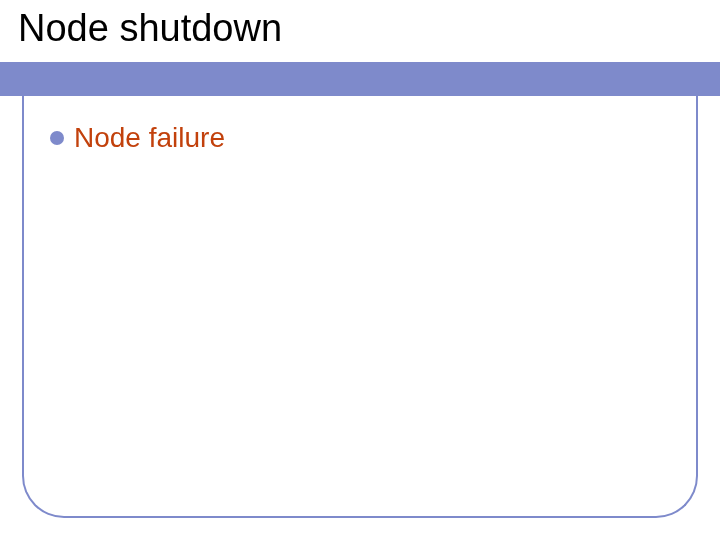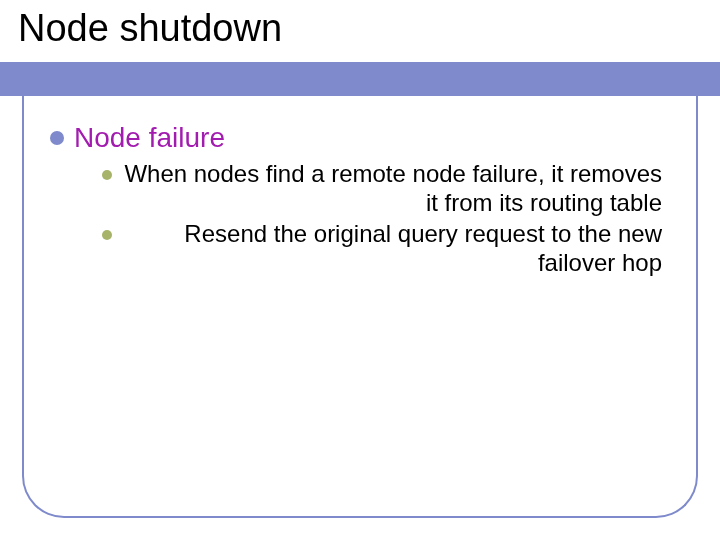--- a/index.html
+++ b/index.html
@@ -62,21 +62,21 @@
     width: 14px;
     height: 14px;
     border-radius: 50%;
     background: #7e8acb;
     flex: 0 0 14px;
     margin-top: 9px;
     margin-right: 10px;
   }
   .lvl1-text {
     font-size: 28px;
-    color: #a21caf;
+    color: #c2410c;
     line-height: 1.15;
   }
   .lvl2-container {
     margin-left: 52px;
     margin-top: 2px;
   }
   .lvl2 {
     display: flex;
     align-items: flex-start;
     margin-bottom: 2px;
@@ -103,24 +103,14 @@
 <div class="slide">
   <div class="title-band"></div>
   <div class="title-text">Node shutdown</div>
   <div class="frame"></div>
 
   <div class="content">
     <div class="lvl1">
       <div class="bullet1"></div>
       <div class="lvl1-text">Node failure</div>
     </div>
-    <div class="lvl2-container">
-      <div class="lvl2">
-        <div class="bullet2"></div>
-        <div class="lvl2-text">When nodes find a remote node failure, it removes it from its routing table</div>
-      </div>
-      <div class="lvl2">
-        <div class="bullet2"></div>
-        <div class="lvl2-text">Resend the original query request to the new failover hop</div>
-      </div>
-    </div>
   </div>
 </div>
 
 </body></html>

